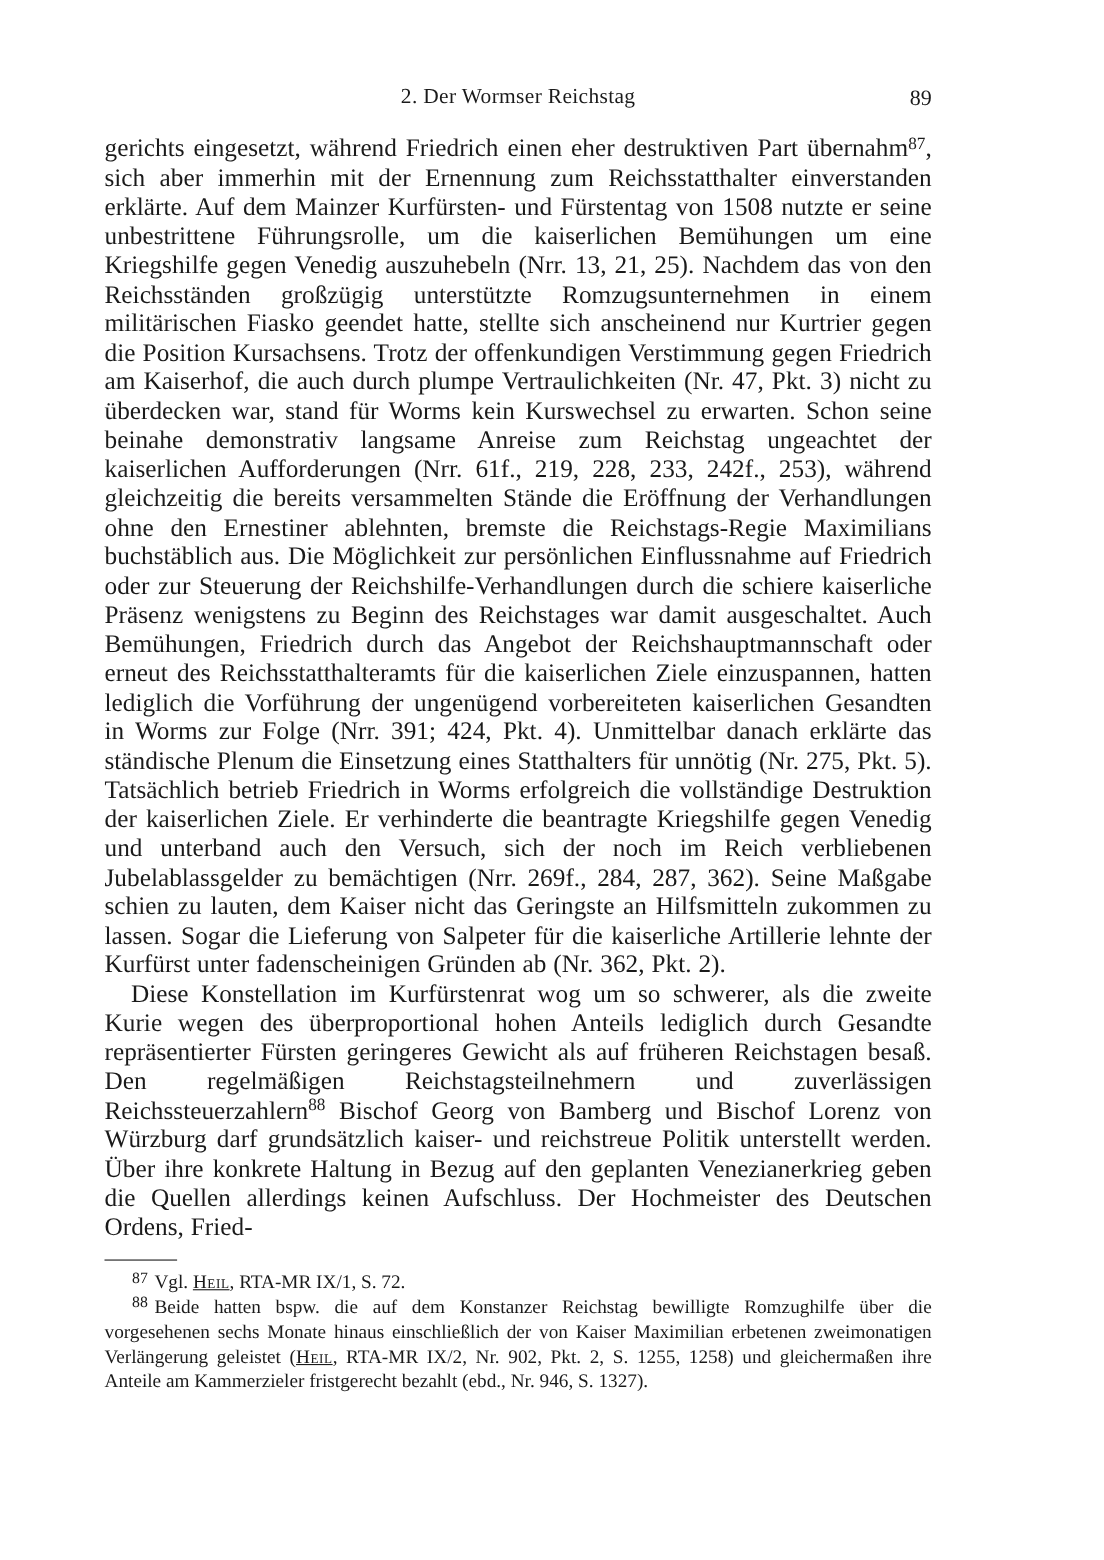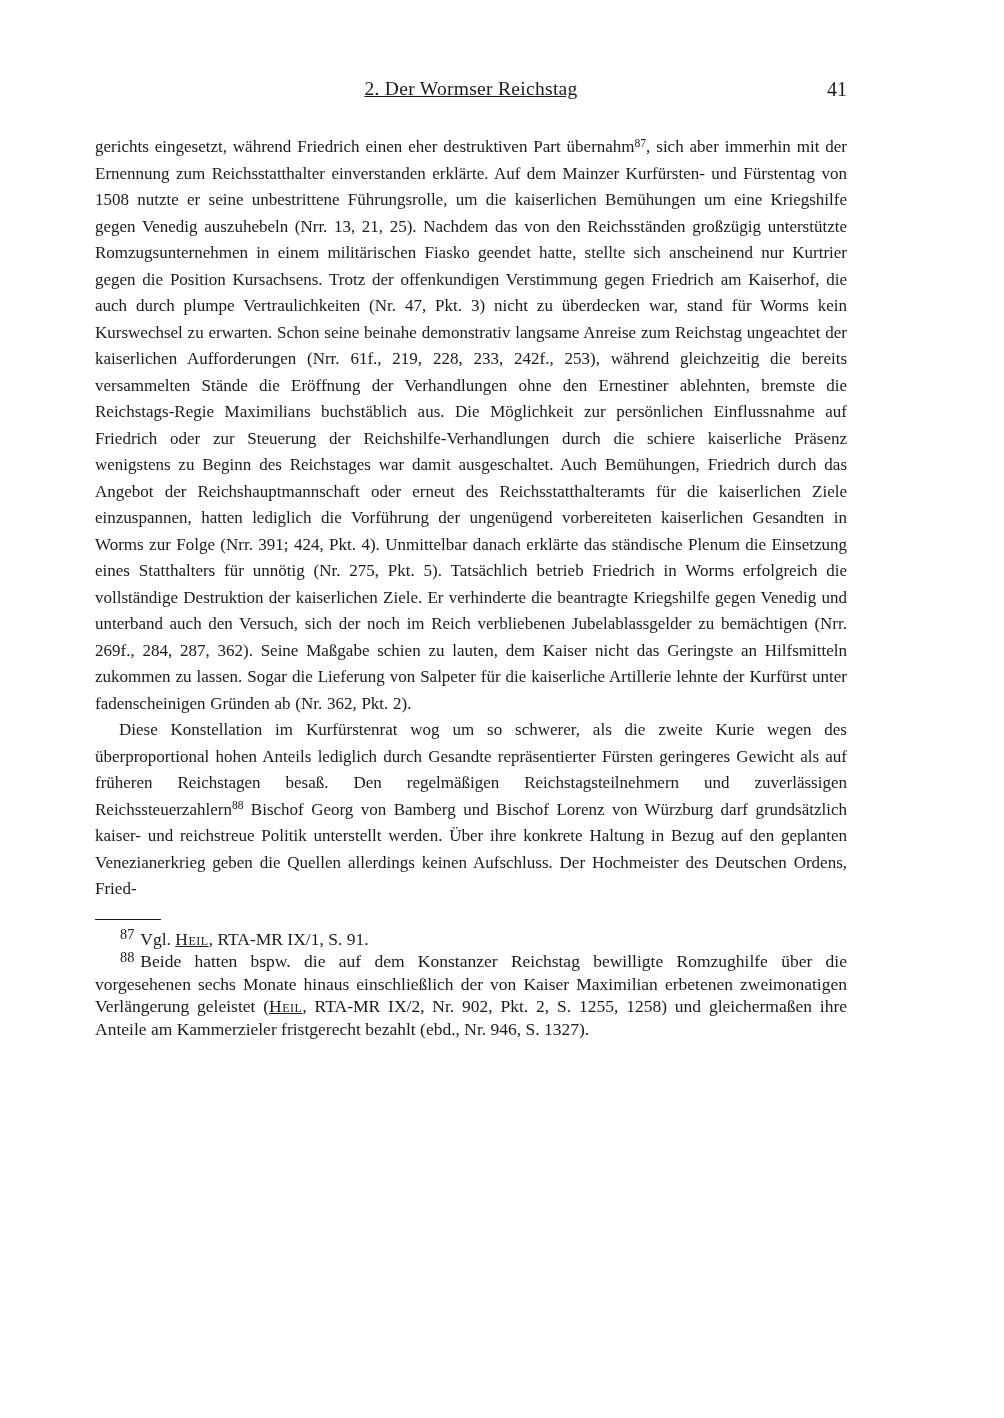--- a/index.html
+++ b/index.html
@@ -19,38 +19,37 @@
   }
   .content {
     position: absolute;
     left: 95px;
     top: 78px;
     width: 752px;
   }
   .page-header {
     position: relative;
     height: 26px;
-    margin-bottom: 30px;
-    text-decoration: underline;
+    margin-bottom: 18px;
   }
   .running-title {
     text-align: center;
     font-size: 19.5px;
     letter-spacing: 0.3px;
     color: #1a1a1a;
   }
   .page-number {
     position: absolute;
     right: 0;
     top: 0;
     font-size: 20px;
   }
   .body-text p.para {
     margin: 0;
-    font-size: 17px;
+    font-size: 23px;
     line-height: 26.5px;
     text-align: justify;
     hyphens: auto;
     -webkit-hyphens: auto;
     word-spacing: 0.5px;
   }
   .body-text p.para.indent {
     text-indent: 24px;
     font-family: Liberation Serif, serif;
   }
@@ -91,29 +90,29 @@
   }
 </style>
 </head>
 <body>
 
 <div class="page">
   <div class="content">
 
     <header class="page-header">
       <div class="running-title">2. Der Wormser Reichstag</div>
-      <div class="page-number">41</div>
+      <div class="page-number">89</div>
     </header>
 
     <main class="body-text" id="body-text">
         <p class="para"><span>gerichts eingesetzt, während Friedrich einen eher destruktiven Part übernahm</span><sup class="fn-ref">87</sup><span>, sich aber immerhin mit der Ernennung zum Reichsstatthalter einverstanden erklärte. Auf dem Mainzer Kurfürsten- und Fürstentag von 1508 nutzte er seine unbestrittene Führungsrolle, um die kaiserlichen Bemühungen um eine Kriegshilfe gegen Venedig auszuhebeln (Nrr. 13, 21, 25). Nachdem das von den Reichsständen großzügig unterstützte Romzugsunternehmen in einem militärischen Fiasko geendet hatte, stellte sich anscheinend nur Kurtrier gegen die Position Kursachsens. Trotz der offenkundigen Verstimmung gegen Friedrich am Kaiserhof, die auch durch plumpe Vertraulichkeiten (Nr. 47, Pkt. 3) nicht zu überdecken war, stand für Worms kein Kurswechsel zu erwarten. Schon seine beinahe demonstrativ langsame Anreise zum Reichstag ungeachtet der kaiserlichen Aufforderungen (Nrr. 61f., 219, 228, 233, 242f., 253), während gleichzeitig die bereits versammelten Stände die Eröffnung der Verhandlungen ohne den Ernestiner ablehnten, bremste die Reichstags-Regie Maximilians buchstäblich aus. Die Möglichkeit zur persönlichen Einflussnahme auf Friedrich oder zur Steuerung der Reichshilfe-Verhandlungen durch die schiere kaiserliche Präsenz wenigstens zu Beginn des Reichstages war damit ausgeschaltet. Auch Bemühungen, Friedrich durch das Angebot der Reichshauptmannschaft oder erneut des Reichsstatthalteramts für die kaiserlichen Ziele einzuspannen, hatten lediglich die Vorführung der ungenügend vorbereiteten kaiserlichen Gesandten in Worms zur Folge (Nrr. 391; 424, Pkt. 4). Unmittelbar danach erklärte das ständische Plenum die Einsetzung eines Statthalters für unnötig (Nr. 275, Pkt. 5). Tatsächlich betrieb Friedrich in Worms erfolgreich die vollständige Destruktion der kaiserlichen Ziele. Er verhinderte die beantragte Kriegshilfe gegen Venedig und unterband auch den Versuch, sich der noch im Reich verbliebenen Jubelablassgelder zu bemächtigen (Nrr. 269f., 284, 287, 362). Seine Maßgabe schien zu lauten, dem Kaiser nicht das Geringste an Hilfsmitteln zukommen zu lassen. Sogar die Lieferung von Salpeter für die kaiserliche Artillerie lehnte der Kurfürst unter fadenscheinigen Gründen ab (Nr. 362, Pkt. 2).</span></p>
         <p class="para indent"><span>Diese Konstellation im Kurfürstenrat wog um so schwerer, als die zweite Kurie wegen des überproportional hohen Anteils lediglich durch Gesandte repräsentierter Fürsten geringeres Gewicht als auf früheren Reichstagen besaß. Den regelmäßigen Reichstagsteilnehmern und zuverlässigen Reichssteuerzahlern</span><sup class="fn-ref">88</sup><span> Bischof Georg von Bamberg und Bischof Lorenz von Würzburg darf grundsätzlich kaiser- und reichstreue Politik unterstellt werden. Über ihre konkrete Haltung in Bezug auf den geplanten Venezianerkrieg geben die Quellen allerdings keinen Aufschluss. Der Hochmeister des Deutschen Ordens, Fried-</span></p>
       </main>
 
     <hr class="footnote-rule">
 
     <section class="footnotes" id="footnotes">
-        <p class="footnote"><sup class="fn-marker">87</sup><span>Vgl. </span><span class="smallcaps">Heil</span><span>, RTA-MR IX/1, S. 91.</span></p>
+        <p class="footnote"><sup class="fn-marker">87</sup><span>Vgl. </span><span class="smallcaps">Heil</span><span>, RTA-MR IX/1, S. 72.</span></p>
         <p class="footnote"><sup class="fn-marker">88</sup><span>Beide hatten bspw. die auf dem Konstanzer Reichstag bewilligte Romzughilfe über die vorgesehenen sechs Monate hinaus einschließlich der von Kaiser Maximilian erbetenen zweimonatigen Verlängerung geleistet (</span><span class="smallcaps">Heil</span><span>, RTA-MR IX/2, Nr. 902, Pkt. 2, S. 1255, 1258) und gleichermaßen ihre Anteile am Kammerzieler fristgerecht bezahlt (ebd., Nr. 946, S. 1327).</span></p>
       </section>
 
   </div>
 </div>
 
 </body></html>

